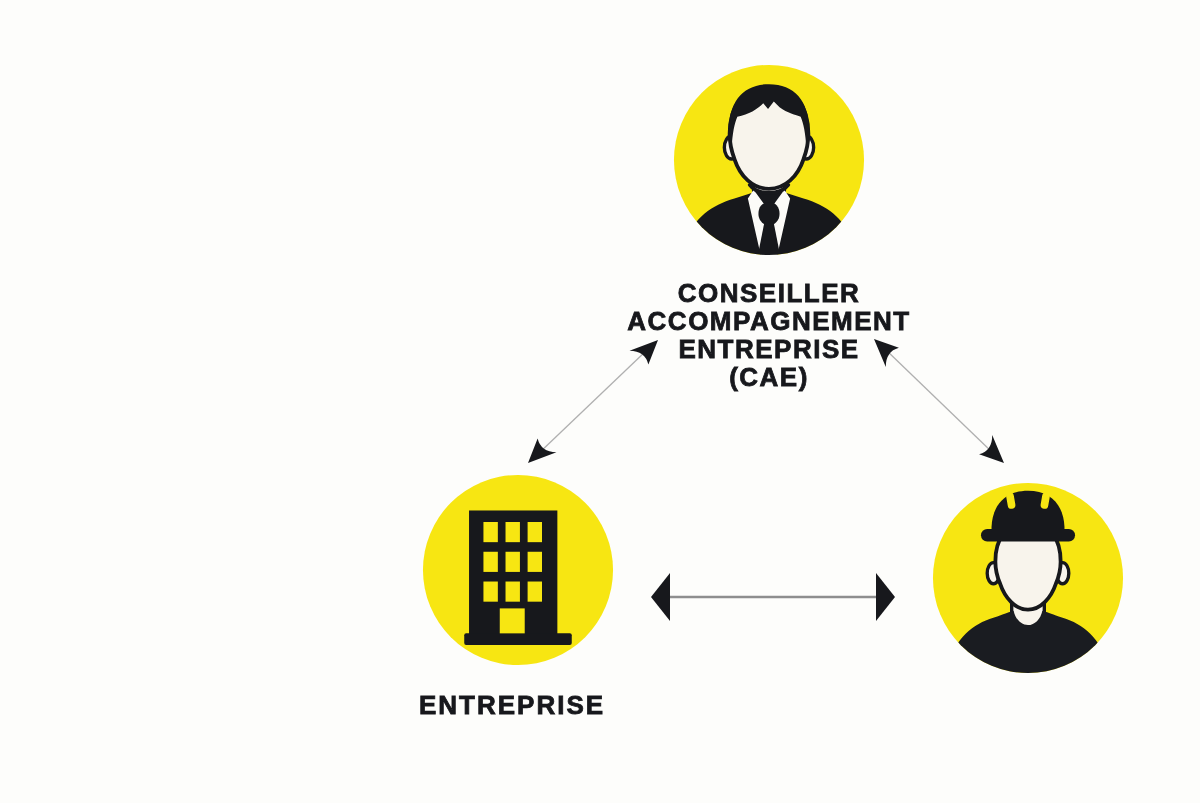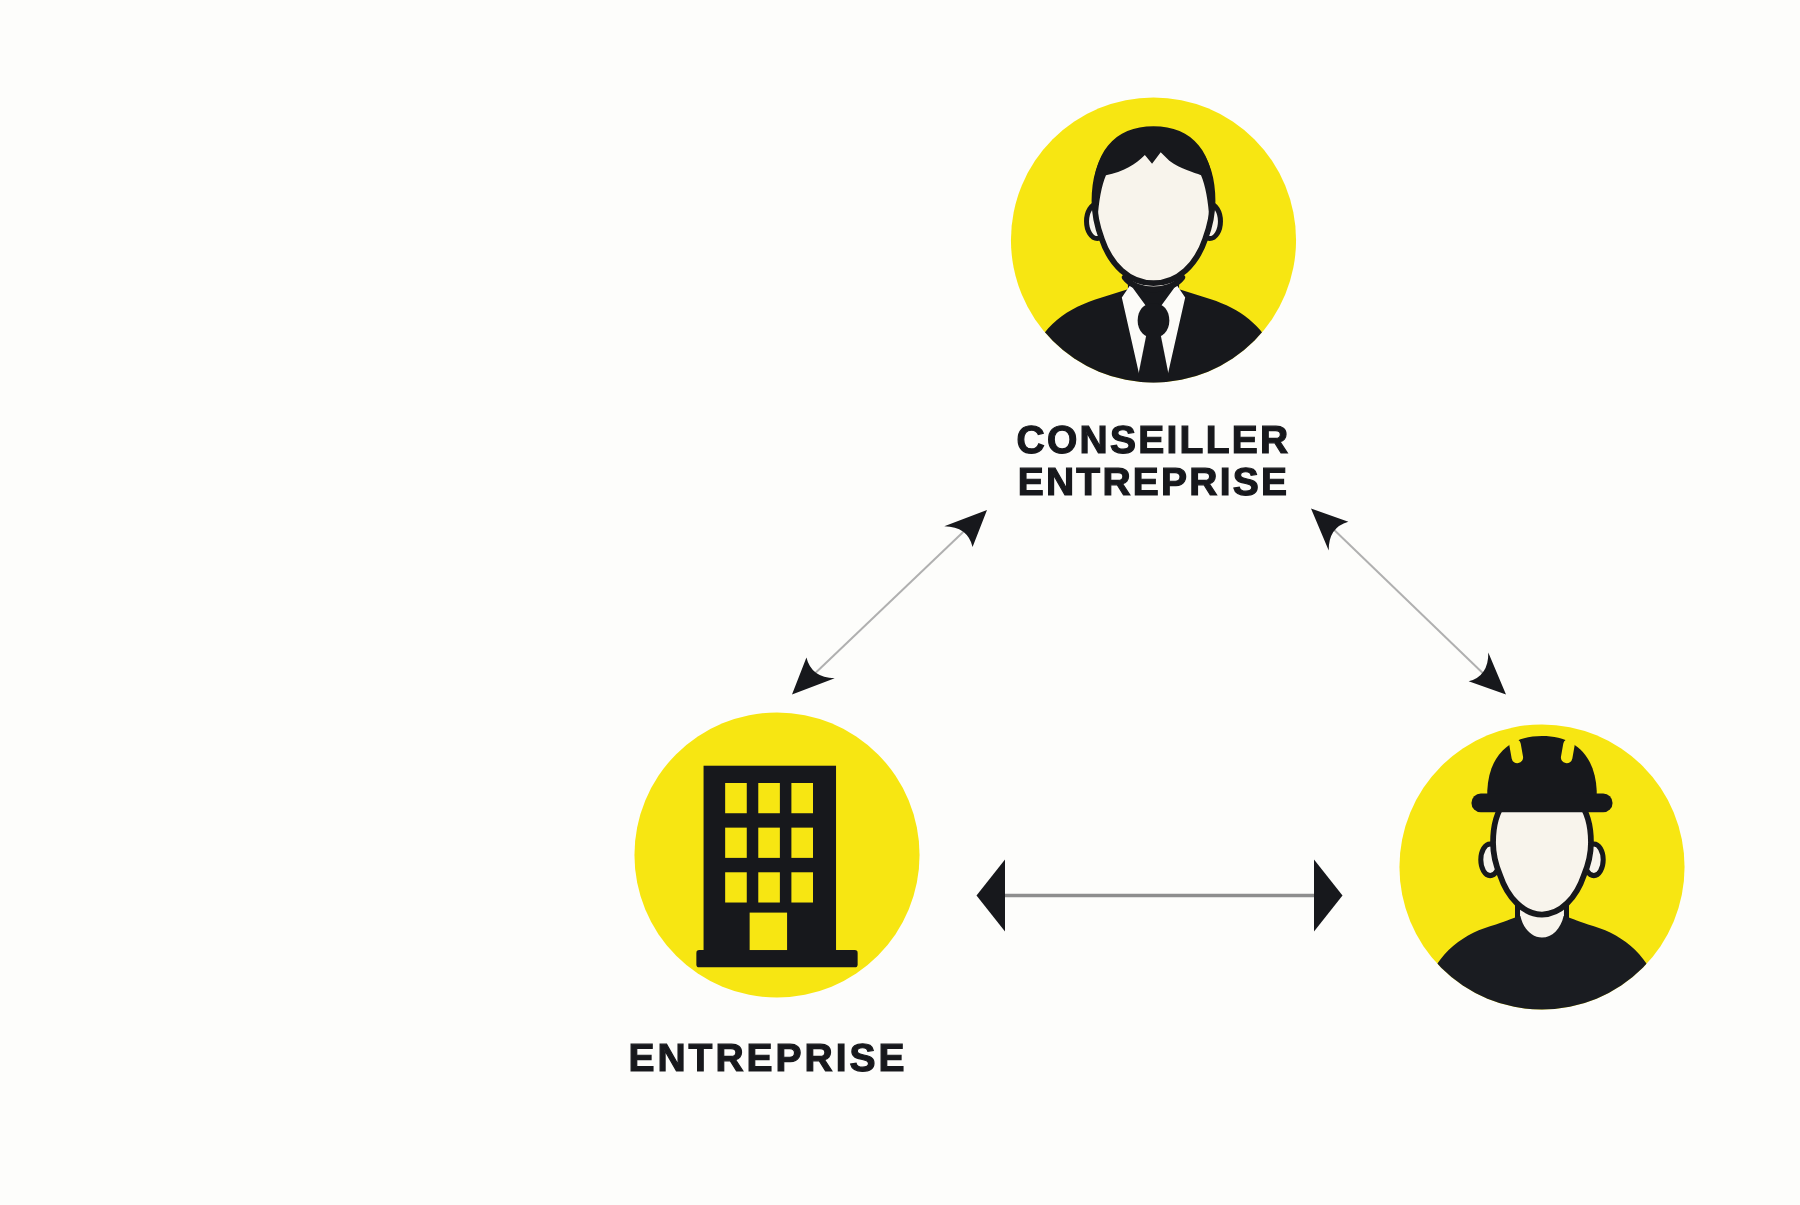--- a/index.html
+++ b/index.html
@@ -73,21 +73,23 @@
         <path d="M10 202 L14 184 C 22 160 40 147 64 140 L 86 133 L 114 133 L 136 140 C 160 147 178 160 186 184 L 190 202 Z" class="f-ink"></path>
         <path d="M84 131 L 100 153 L 116 131 L 122 140 L 108 202 L 92 202 L 78 140 Z" class="f-shirt"></path>
         <path d="M80 126 C 88 137 112 137 120 126" fill="none" class="s-ink" stroke-width="4" stroke-linecap="round"></path>
         <path d="M100 144 C 107 144 111 149 111 156 C 111 163 106 168 100 168 C 94 168 89 163 89 156 C 89 149 93 144 100 144 Z" class="f-ink"></path>
         <path d="M95 166 L 89 196 L 97 207 L 103 207 L 111 196 L 105 166 Z" class="f-ink"></path>
       </g>
     </svg>
   </div>
   <div class="node-label label-cae">
     <span>CONSEILLER</span>
+    <span>ACCOMPAGNEMENT</span>
     <span>ENTREPRISE</span>
+    <span>(CAE)</span>
   </div>
 
   <div class="badge badge-ent">
     <svg viewBox="0 0 200 200">
       <defs>
           <clipPath id="clip-ent">
             <circle cx="100" cy="100" r="99"></circle>
           </clipPath>
         </defs>
       <circle cx="100" cy="100" r="99" class="f-yellow"></circle>

